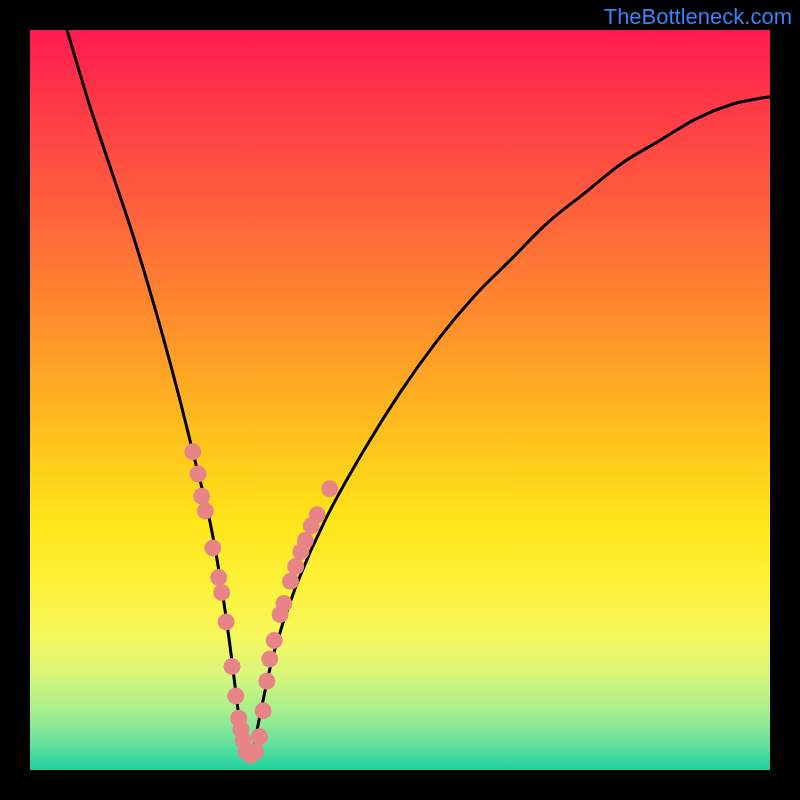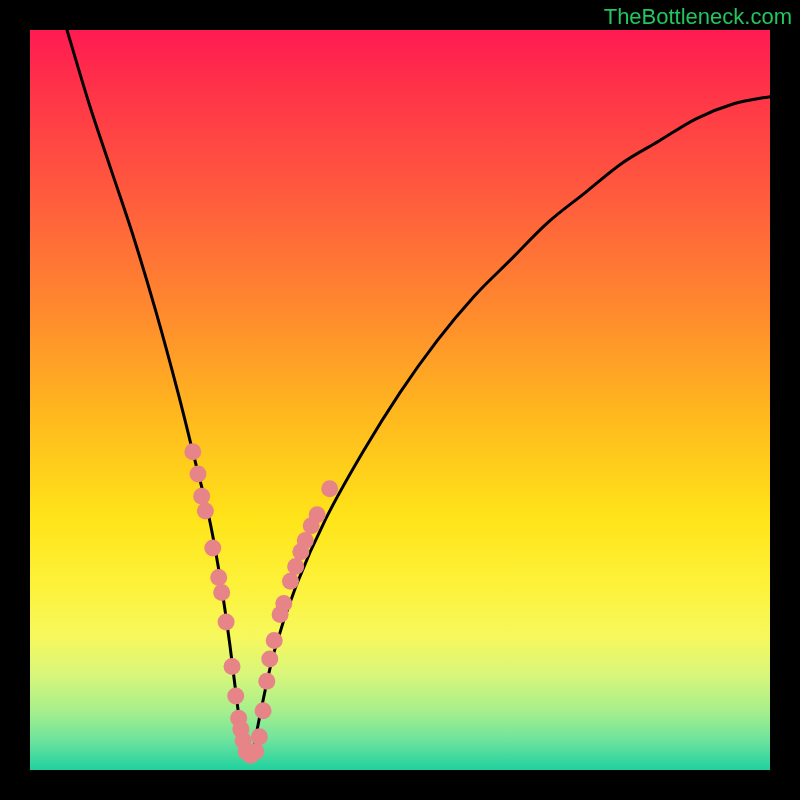--- a/index.html
+++ b/index.html
@@ -49,21 +49,21 @@
   .svg-layer {
     position: absolute;
     top: 0; left: 0;
     width: 740px;
     height: 740px;
   }
   .watermark {
     position: absolute;
     top: 4px;
     right: 8px;
-    color: #22c55e;
+    color: #3b82f6;
     font-size: 22px;
     font-weight: 500;
     letter-spacing: 0px;
     user-select: none;
   }
 </style>
 </head>
 <body>
 
 <div class="frame">

